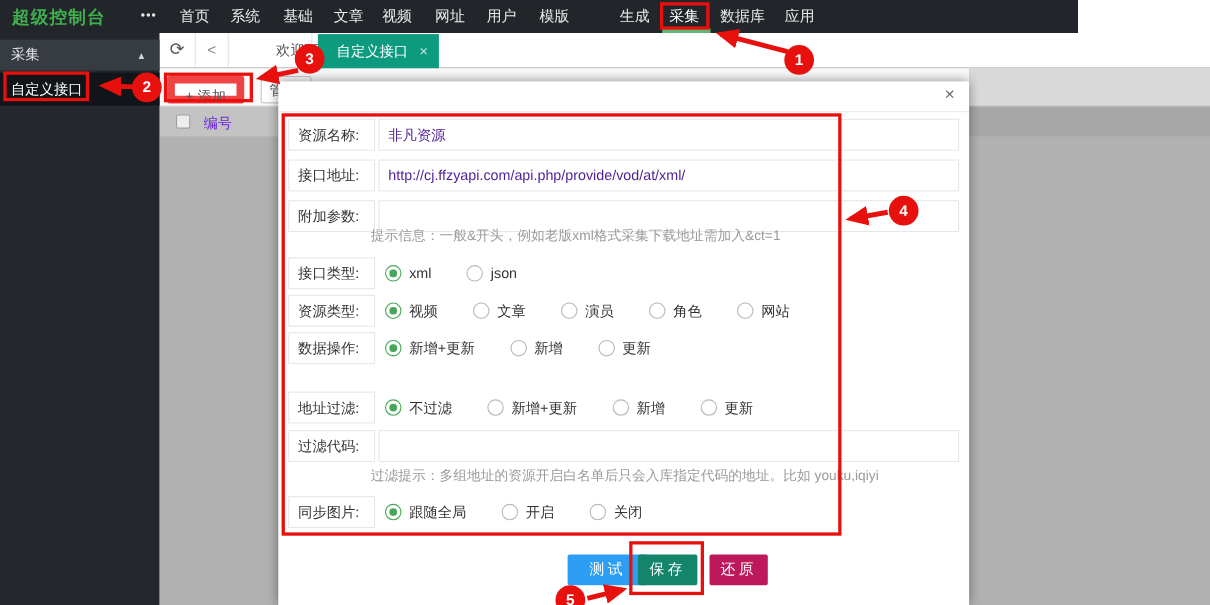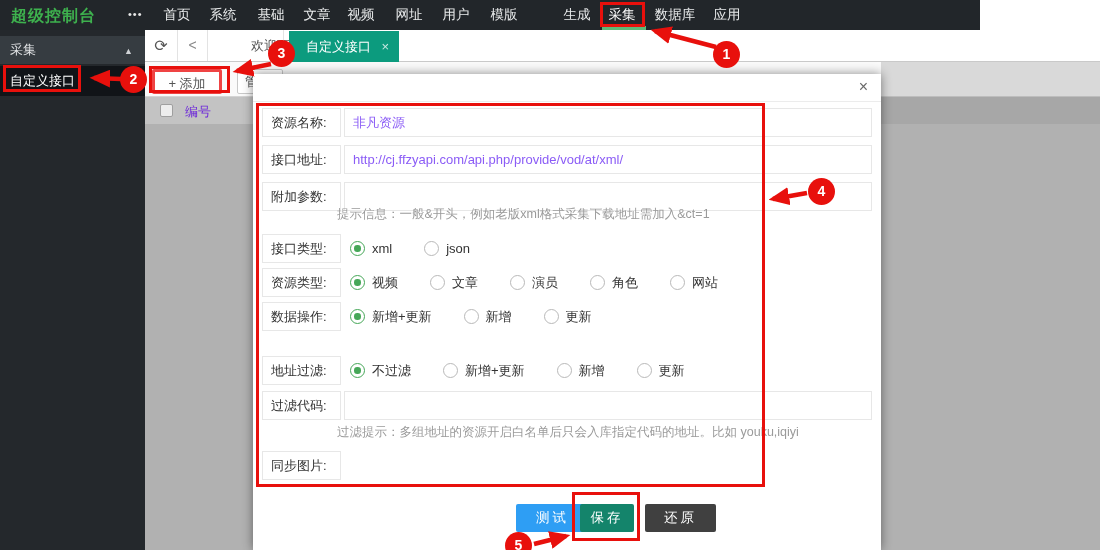--- a/index.html
+++ b/index.html
@@ -32,43 +32,43 @@
   .tab-active .tlabel { position:absolute; left:17px; }
   .tab-active .tclose { position:absolute; right:10px; color:rgba(255,255,255,.78); font-size:13px; cursor:pointer; }
 
   
   .content-dim { left:145px; top:62px; width:955px; height:488px; background:#b1b1b1; }
   .strip-toolbar { left:145px; top:62px; width:736px; height:35px; background:#fafafa; border-bottom:1px solid #d4d4d4; }
   .strip-toolbar-dim { left:881px; top:62px; width:219px; height:35px; background:#d9d9d9; border-bottom:1px solid #bdbdbd; }
   .strip-thead { left:145px; top:97px; width:736px; height:27px; background:#c3c3c3; }
   .strip-thead-dim { left:881px; top:97px; width:219px; height:27px; background:#a7a7a7; }
 
-  .btn-add { left:152px; top:69px; width:70px; height:25px; background:#fff; border:3px solid #ef4444; border-radius:2px; color:#555; font-size:13px; text-align:center; line-height:23px; cursor:pointer; }
+  .btn-add { left:152px; top:69px; width:70px; height:25px; background:#fff; border:7px solid #ef4444; border-radius:2px; color:#555; font-size:13px; text-align:center; line-height:23px; cursor:pointer; }
   .btn-partial { left:237px; top:69px; width:46px; height:25px; background:#fff; border:1px solid #c9c9c9; border-radius:2px; color:#555; font-size:13px; line-height:23px; padding-left:7px; cursor:pointer; overflow:hidden; }
   .thead-check { left:160px; top:104px; width:13px; height:13px; background:#ededed; border:1px solid #9f9f9f; border-radius:2px; cursor:pointer; }
   .thead-col { left:185px; top:103px; color:#6d28d9; font-size:13px; }
 
   
   .modal { left:253px; top:74px; width:628px; height:476px; background:#fff; box-shadow:0 0 10px rgba(0,0,0,.45); z-index:40; }
   .m-header { position:absolute; left:0; top:0; width:628px; height:28px; border-bottom:1px solid #ececec; }
   .m-title { position:absolute; left:15px; top:6px; font-size:11px; color:#3a3a3a;margin-top:29px; }
   .m-close { position:absolute; right:13px; top:4px; font-size:16px; color:#696969; cursor:pointer; }
   .f-label { position:absolute; left:9px; width:79px; height:29px; border:1px solid #e7e7e7; background:#fff; color:#333; font-size:13px; line-height:27px; padding-left:8px; }
-  .f-input { position:absolute; left:91px; width:528px; height:29px; border:1px solid #e7e7e7; background:#fff; color:#8b5cf6; font-size:13px; padding:12px 8px; outline:none; }
+  .f-input { position:absolute; left:91px; width:528px; height:29px; border:1px solid #e7e7e7; background:#fff; color:#4c1d95; font-size:13px; padding:12px 8px; outline:none; }
   .f-hint { position:absolute; left:84px; color:#9a9a9a; font-size:12.5px; }
   .r-group { position:absolute; left:97px; height:29px; display:flex; align-items:center; gap:32px; }
   .ropt { display:inline-flex; align-items:center; gap:7px; cursor:pointer; }
   .rdot { width:15px; height:15px; border-radius:50%; border:1.5px solid #b9b9b9; background:#fff; position:relative; flex:0 0 auto; }
   .rdot.on { border-color:#46a758; }
   .rdot.on::after { content:""; position:absolute; left:3.2px; top:3.2px; width:6.5px; height:6.5px; border-radius:50%; background:#46a758; }
   .rlab { font-size:13px; color:#333; }
   .m-btn { position:absolute; top:430px; height:28px; border:none; border-radius:2px; color:#fff; font-size:13.5px; letter-spacing:3px; cursor:pointer; font-family:inherit; }
   .btn-test { left:263px; width:73px; background:#2e9ef4; }
   .btn-save { left:327px; width:54px; background:#14846b; }
-  .btn-reset { left:392px; width:71px; background:#404040; }
+  .btn-reset { left:392px; width:53px; background:#be185d; }
 
   
   .anno-box { border:3px solid #e8100c; background:transparent; z-index:60; pointer-events:none; }
   .anno-circle { width:27px; height:27px; border-radius:50%; background:#e8100c; color:#fff; font-size:14px; font-weight:bold; text-align:center; line-height:27px; z-index:62; pointer-events:none; }
   .anno-svg { position:absolute; left:0; top:0; z-index:61; pointer-events:none; }
 </style>
 </head>
 <body>
 
 <div class="stage">
@@ -212,20 +212,34 @@
           <span class="rlab">更新</span>
         </span>
     </div>
 
     <div class="f-label" style="top:317px">过滤代码:</div>
     <input class="f-input" style="top: 317px;" value="">
 
     <div class="f-hint" style="top:350px">过滤提示：多组地址的资源开启白名单后只会入库指定代码的地址。比如 youku,iqiyi</div>
 
     <div class="f-label" style="top:377px">同步图片:</div>
+    <div class="r-group" style="top:377px">
+      <span class="ropt">
+          <span class="rdot on"></span>
+          <span class="rlab">跟随全局</span>
+        </span>
+      <span class="ropt">
+          <span class="rdot"></span>
+          <span class="rlab">开启</span>
+        </span>
+      <span class="ropt">
+          <span class="rdot"></span>
+          <span class="rlab">关闭</span>
+        </span>
+    </div>
 
     <button class="m-btn btn-test">测试</button>
     <button class="m-btn btn-save">保存</button>
     <button class="m-btn btn-reset">还原</button>
   </div>
 
   <div class="abs anno-box" style="left:600px;top:2px;width:45px;height:25px"></div>
   <div class="abs anno-box" style="left:3px;top:65px;width:78px;height:27px"></div>
   <div class="abs anno-box" style="left:149px;top:66px;width:81px;height:27px"></div>
   <div class="abs anno-box" style="left:256px;top:103px;width:509px;height:384px"></div>

